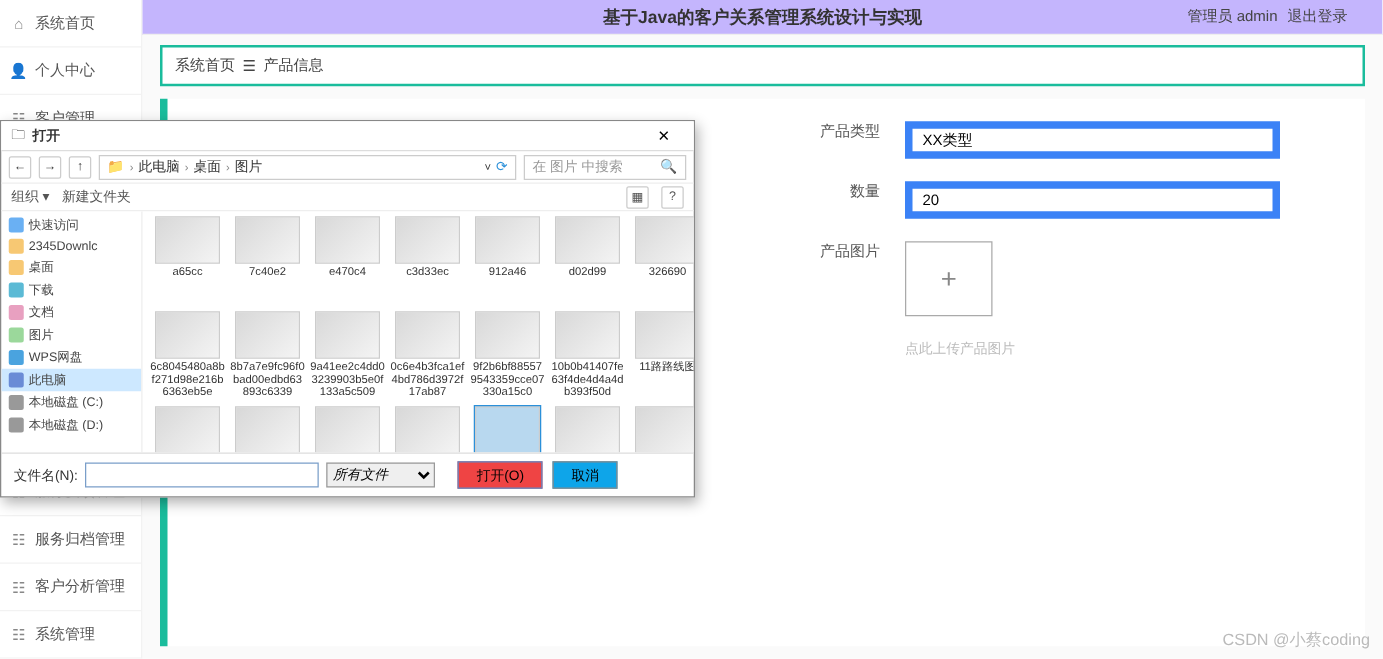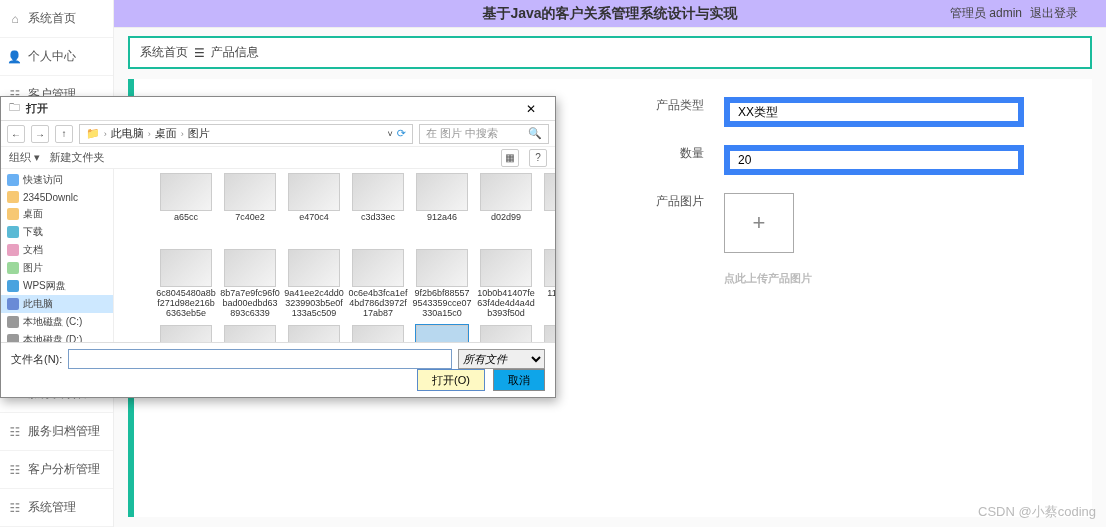--- a/index.html
+++ b/index.html
@@ -12,21 +12,21 @@
 .topbar { height: 28px; display: flex; align-items: center; justify-content: center; background: #c4b5fd; border-bottom: 1px solid #eee; position: relative; }
 .title { font-size: 14px; font-weight: bold; }
 .user-area { position: absolute; right: 28px; font-size: 12px; color: #444; display: flex; gap: 8px; }
 .crumb-wrap { margin: 8px 14px 0 14px; border: 2px solid #1abc9c; padding: 6px 10px; background: #fff; font-size: 12px; color: #444; display: flex; align-items: center; gap: 6px; }
 .crumb-sep { font-family: monospace; }
 .content-wrap { margin: 10px 14px; background: #fff; flex: 1; padding: 18px 30px; border-left: 6px solid #1abc9c; }
 .form-row { display: flex; align-items: flex-start; margin-bottom: 18px; gap: 20px; }
 .lbl { width: 200px; text-align: right; font-size: 12px; color: #555; }
 .inp { border: 6px solid #3b82f6; padding: 6px 8px; width: 300px; font-size: 12px; height: 30px; }
 .upload-box { width: 70px; height: 60px; border: 1px solid #aaa; display: flex; align-items: center; justify-content: center; font-size: 22px; color: #888; cursor: pointer; }
-.upload-hint { font-size: 11px; color: #bbb; margin-top: 8px; margin-left: 220px; font-weight: bold; }
+.upload-hint { font-size: 11px; color: #bbb; margin-top: 8px; margin-left: 220px; }
 .right-col { margin-left: 340px; }
 
 
 .dialog { position: absolute; left: 0; top: 96px; width: 556px; height: 302px; background: #fff; border: 1px solid #888; box-shadow: 2px 4px 10px rgba(0,0,0,.3); font-size: 11px; display: flex; flex-direction: column; }
 .dlg-title { height: 24px; background: #fff; display: flex; align-items: center; padding: 0 8px; border-bottom: 1px solid #ddd; }
 .dlg-title .spacer { flex: 1; }
 .dlg-title .winbtn { width: 32px; height: 20px; display: flex; align-items: center; justify-content: center; font-size: 12px; cursor: pointer; }
 .dlg-title .close { color: #000; }
 .dlg-nav { height: 26px; display: flex; align-items: center; gap: 6px; padding: 0 6px; border-bottom: 1px solid #eee; }
 .navbtn { width: 18px; height: 18px; border: 1px solid #ccc; display:flex;align-items:center;justify-content:center; font-size:10px; cursor:pointer; border-radius:2px;}
@@ -40,34 +40,34 @@
 .ds-item.sel { background:#cde8ff;}
 .ds-ico { width:12px; height:12px; display:inline-block; border-radius:2px;}
 .ico-star { background:#6ab0f3;}
 .ico-fol { background:#f7c873;}
 .ico-dl { background:#5bbad5;}
 .ico-doc { background:#e8a0c0;}
 .ico-img { background:#9bd89b;}
 .ico-wps { background:#4aa3df;}
 .ico-pc { background:#6a8bd6;}
 .ico-dsk { background:#999;}
-.dlg-files { flex:1; overflow:hidden; padding:4px 6px;margin-left:36px;}
+.dlg-files { flex:1; overflow:hidden; padding:4px 6px;}
 .file-grid { display:grid; grid-template-columns: repeat(7, 1fr); gap:2px 4px;}
 .file-cell { text-align:center; width:60px;}
 .thumb { width:52px; height:38px; margin:0 auto; background:#e0e0e0; border:1px solid #ccc; background:linear-gradient(135deg,#d8d8d8,#f4f4f4);}
 .thumb.sel { outline:1px solid #2b90d9; background:#b8d8ef;}
 .fname { font-size:9px; color:#333; line-height:1.1; height:32px; overflow:hidden; word-break:break-all; margin-top:2px;}
-.dlg-bottom { border-top:1px solid #ddd; padding:6px 10px; display:flex; flex-direction:column; gap:0;}
+.dlg-bottom { border-top:1px solid #ddd; padding:6px 10px; display:flex; flex-direction:row; gap:18px;}
 .fn-row { display:flex; align-items:center; gap:6px;}
 .fn-row label { white-space:nowrap;}
 .fn-row input { flex:1; border:1px solid #7a9ec9; padding:2px 4px; height:20px;}
 .fn-row select { width:87px; border:1px solid #999; height:20px; font-size:11px;font-style:italic;}
 .btn-row { display:flex; justify-content:flex-end; gap:8px;}
 .dlg-btn { border:1px solid #888; background:#0ea5e9; padding:2px 14px; height:22px; font-size:11px; cursor:pointer;}
-.dlg-btn.primary { border:1px solid #5a8ac9; background:#fef9c3;}
+.dlg-btn.primary { border:1px solid #5a8ac9; background:#ef4444;}
 .refresh-ico { color:#2b90d9; font-size:11px;}
 .watermark { position:absolute; right:10px; bottom:6px; font-size:13px; color:#bababa;}
 </style>
 </head>
 <body>
 
 <div class="app">
   <div class="sidebar" id="sidebar">
       <div class="side-item">
         <span class="side-icon">⌂</span>

